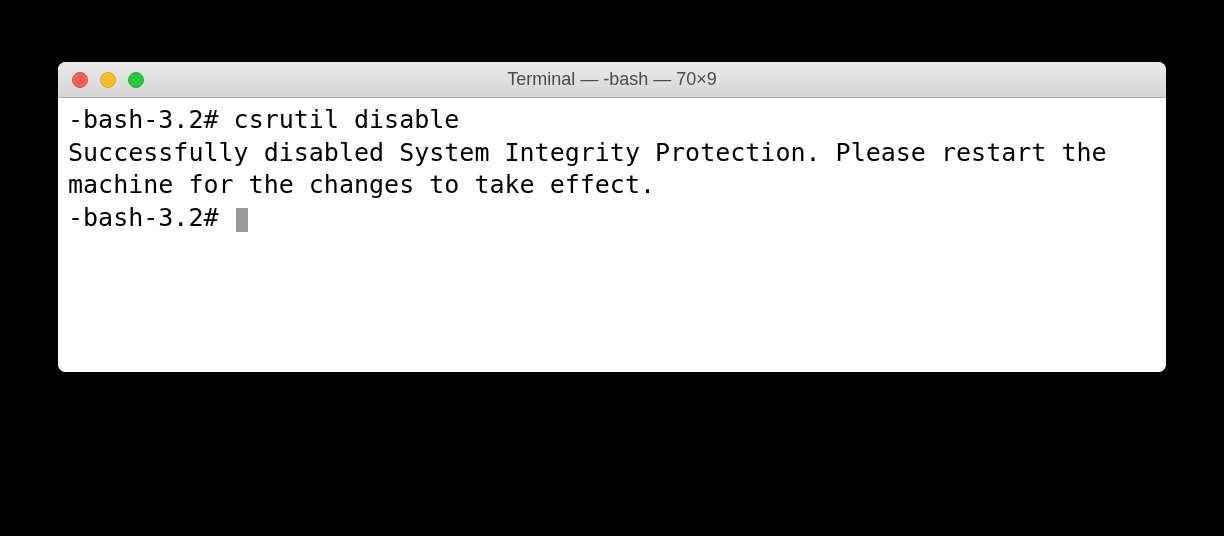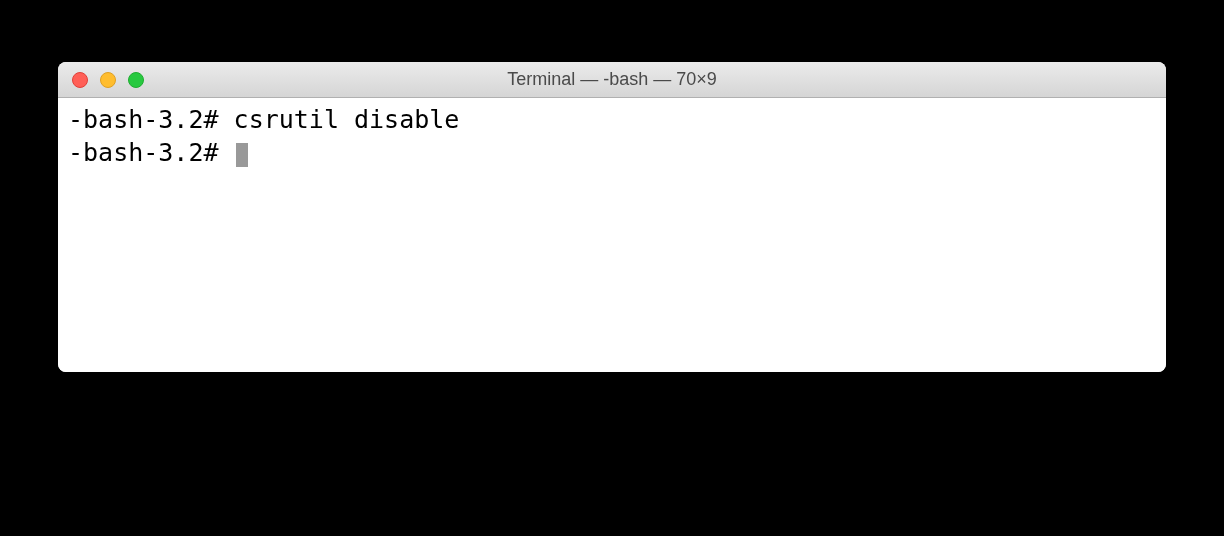--- a/index.html
+++ b/index.html
@@ -97,15 +97,16 @@
   <div class="titlebar">
     <div class="traffic-lights">
       <div class="traffic-light close"></div>
       <div class="traffic-light minimize"></div>
       <div class="traffic-light maximize"></div>
     </div>
     <div class="window-title">Terminal — -bash — 70×9</div>
   </div>
   <div class="terminal-body">
     <div class="terminal-line"><span>-bash-3.2# </span><span>csrutil disable</span></div>
+    <div class="terminal-line">Successfully disabled System Integrity Protection. Please restart the machine for the changes to take effect.</div>
     <div class="terminal-line"><span>-bash-3.2# </span><span class="cursor"></span></div>
   </div>
 </div>
 
 </body></html>

